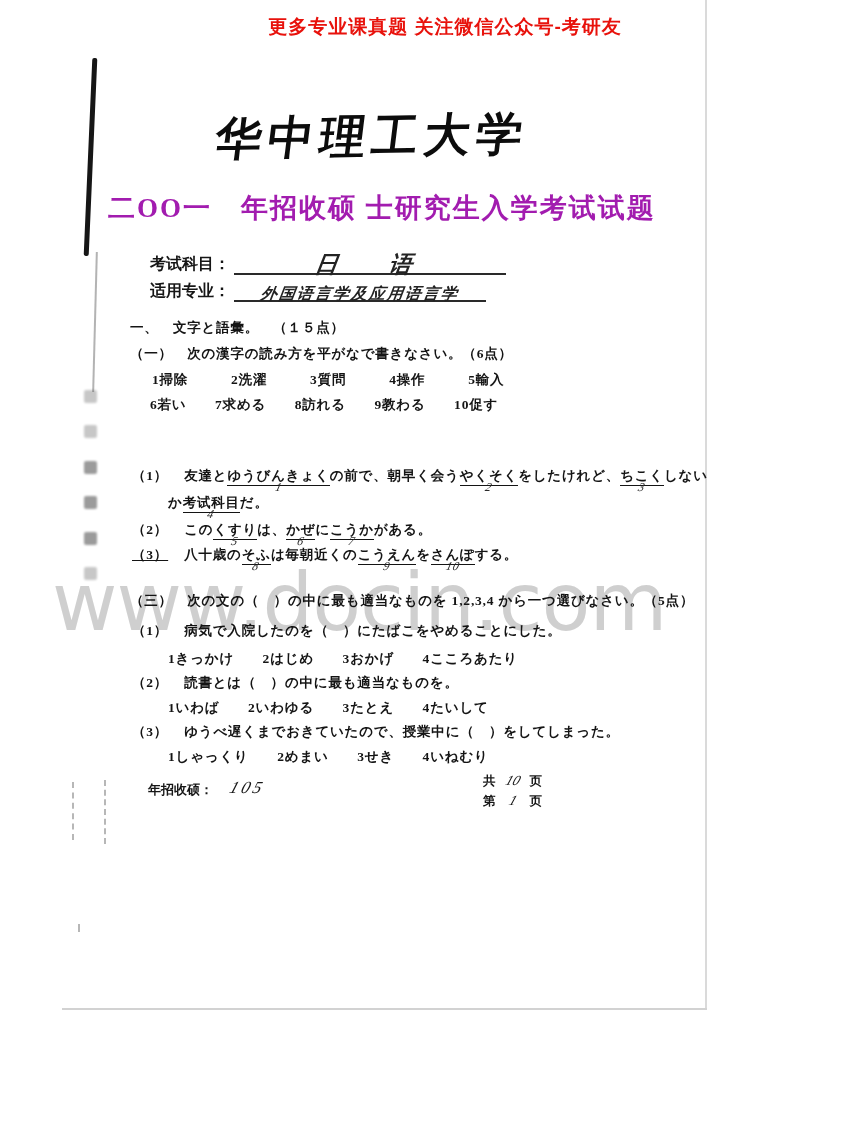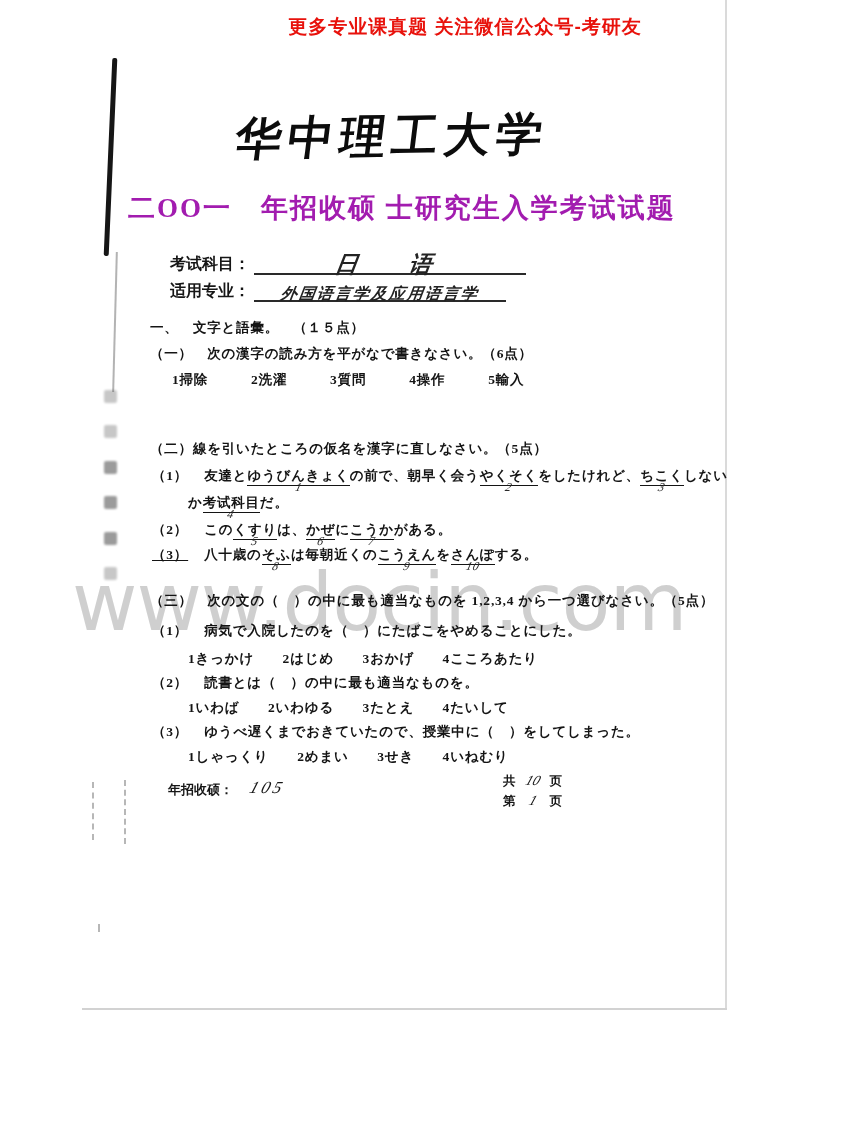--- a/index.html
+++ b/index.html
@@ -1,18 +1,18 @@
 <!DOCTYPE html>
 <html><head>
 <meta charset="utf-8">
 <title>Scanned Exam Paper</title>
 <style>
   html,body{margin:0;padding:0;background:#ffffff;}
   .canvas{position:relative;width:742px;height:1122px;background:#ffffff;overflow:hidden;
-          font-family:"Liberation Serif",serif;color:#161616;margin-left:20px;}
+          font-family:"Liberation Serif",serif;color:#161616;}
 
   
   .banner{position:absolute;left:180px;top:14px;width:530px;text-align:center;
           font-family:"Liberation Sans",sans-serif;font-weight:bold;font-size:19px;
           letter-spacing:1px;}
 
   
   .edge-v{position:absolute;left:705px;top:0;width:2px;height:1010px;background:#dadada;}
   .edge-h{position:absolute;left:62px;top:1008px;width:645px;height:2px;background:#d2d2d2;}
 
@@ -106,22 +106,22 @@
     <span>适用专业：</span>
     <span class="field-line" style="width:252px;">
       <span class="hand hand-mid">外国语言学及应用语言学</span>
     </span>
   </div>
 
   <div class="bt" style="left:130px;top:320px;">一、　文字と語彙。　（１５点）</div>
 
   <div class="bt" style="left:130px;top:346px;">（一）　次の漢字の読み方を平がなで書きなさい。（6点）</div>
   <div class="bt" style="left:152px;top:372px;">1掃除　　　2洗濯　　　3質問　　　4操作　　　5輸入</div>
+  <div class="bt" style="left:150px;top:397px;">6若い　　7求める　　8訪れる　　9教わる　　10促す</div>
 
-  <div class="bt" style="left:130px;top:441px;">（二）線を引いたところの仮名を漢字に直しなさい。（5点）</div>
 
   <div class="bt" style="left:132px;top:468px;">
     <span class="q-no">（1）</span><span><span class="seg"><span>友達と</span></span><span class="seg seg-u"><span>ゆうびんきょく</span><span class="seg-num">1</span></span><span class="seg"><span>の前で、朝早く会う</span></span><span class="seg seg-u"><span>やくそく</span><span class="seg-num">2</span></span><span class="seg"><span>をしたけれど、</span></span><span class="seg seg-u"><span>ちこく</span><span class="seg-num">3</span></span><span class="seg"><span>しない</span></span></span>
   </div>
   <div class="bt" style="left:168px;top:495px;">
     <span><span class="seg"><span>か</span></span><span class="seg seg-u"><span>考试科目</span><span class="seg-num">4</span></span><span class="seg"><span>だ。</span></span></span>
   </div>
 
   <div class="bt" style="left:132px;top:522px;">
     <span class="q-no">（2）</span><span><span class="seg"><span>この</span></span><span class="seg seg-u"><span>くすり</span><span class="seg-num">5</span></span><span class="seg"><span>は、</span></span><span class="seg seg-u"><span>かぜ</span><span class="seg-num">6</span></span><span class="seg"><span>に</span></span><span class="seg seg-u"><span>こうか</span><span class="seg-num">7</span></span><span class="seg"><span>がある。</span></span></span>

